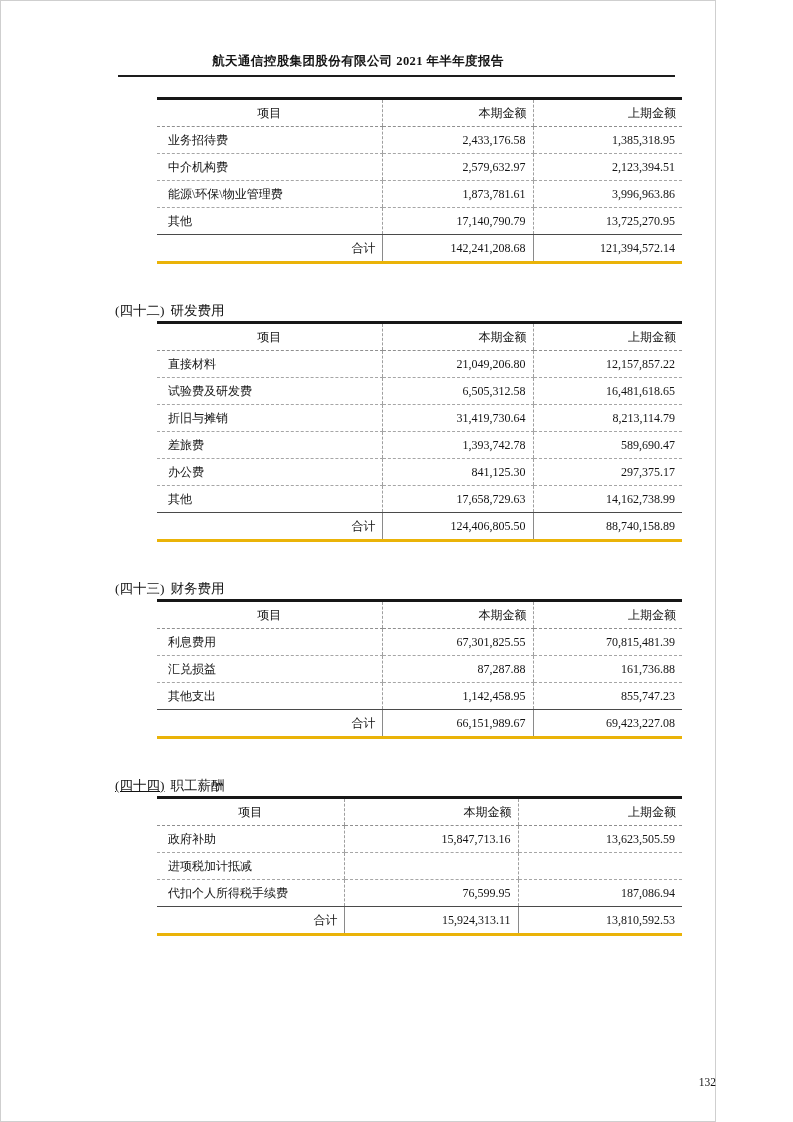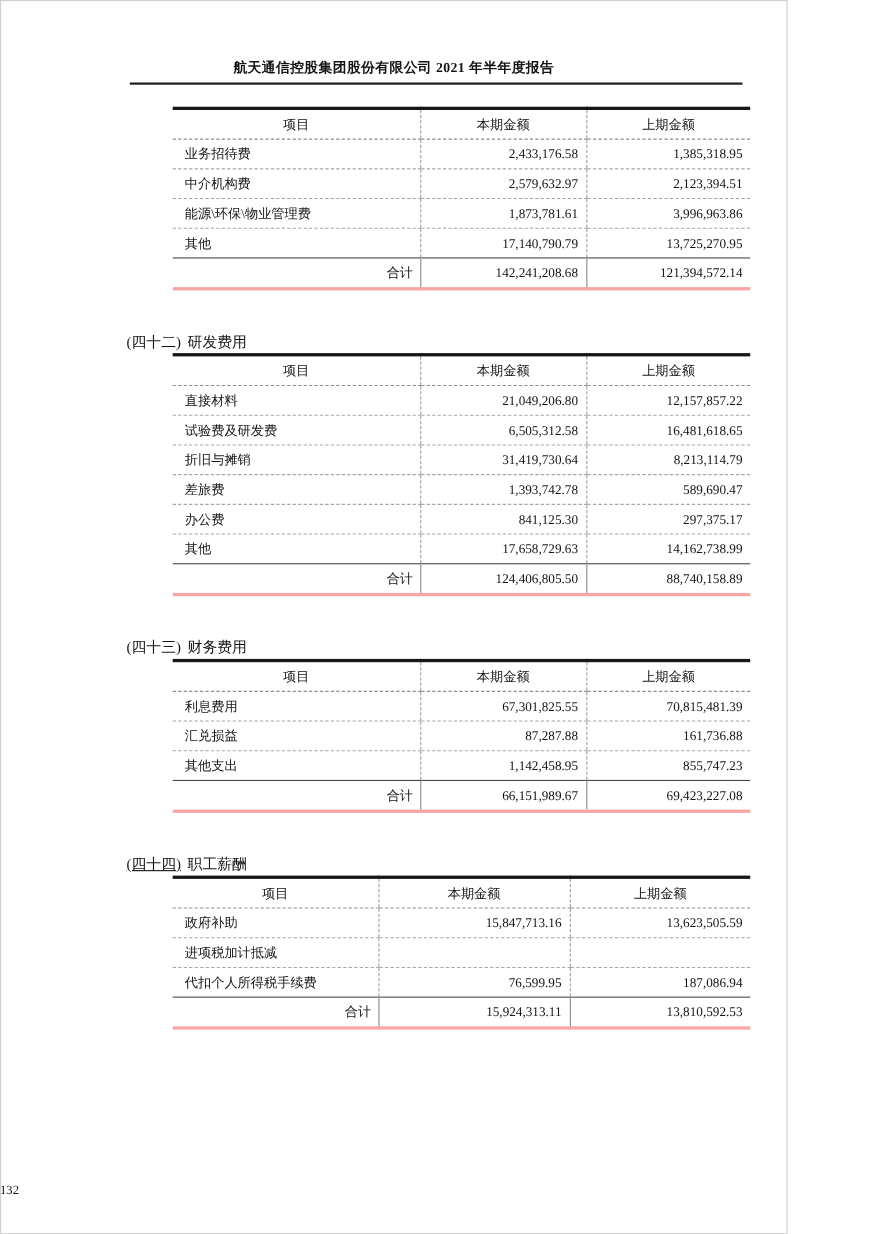--- a/index.html
+++ b/index.html
@@ -31,50 +31,50 @@
     line-height:17px;
   }
   .sec-num{margin-right:6px;}
   .sec-num.underlined{text-decoration:underline;}
   table.fin-table{
     border-collapse:collapse;
     table-layout:fixed;
     width:525px;
     margin-left:157px;
     border-top:3px solid #171717;
-    border-bottom:3px solid #fca5a5;
+    border-bottom:3px solid #eab308;
   }
   table.fin-table.first{margin-top:20px;}
   .cols-a .c1{width:225px}.cols-a .c2{width:151px}.cols-a .c3{width:149px}
   .cols-b .c1{width:187px}.cols-b .c2{width:174px}.cols-b .c3{width:164px}
   .fin-table th,.fin-table td{
     font-size:12px;
     font-weight:normal;
     height:26px;
     padding:0 6px;
     vertical-align:middle;
     white-space:nowrap;
     overflow:hidden;
   }
   .fin-table th{
     text-align:center;
     border-bottom:1px dashed #8f8f8f;
   }
   .fin-table td{border-bottom:1px dashed #a6a6a6;}
-  .fin-table th+th,.fin-table td+td{border-left:1px dashed #9f9f9f;}
+  .fin-table th+th,.fin-table td+td{border-left:1px dashed #9f9f9f;text-align:right;}
   .fin-table td.item{text-align:left;padding-left:11px;}
   .fin-table td.num{text-align:right;padding-right:7px;}
   .fin-table tr.last-data td{border-bottom:1px solid #4a4a4a;}
   .fin-table tr.total td{border-bottom:none;}
   .fin-table tr.total td+td{border-left:1px solid #8a8a8a;}
   .fin-table td.total-label{text-align:right;padding-left:6px;}
   .page-number{
     position:absolute;
     bottom:34px;left:0;right:0;
-    text-align:left;
+    text-align:right;
     font-size:11.5px;
   }
 </style>
 </head>
 <body>
 
 <div class="page">
 
   <div class="page-header-title">航天通信控股集团股份有限公司 2021 年半年度报告</div>
   <div class="header-rule"></div>

